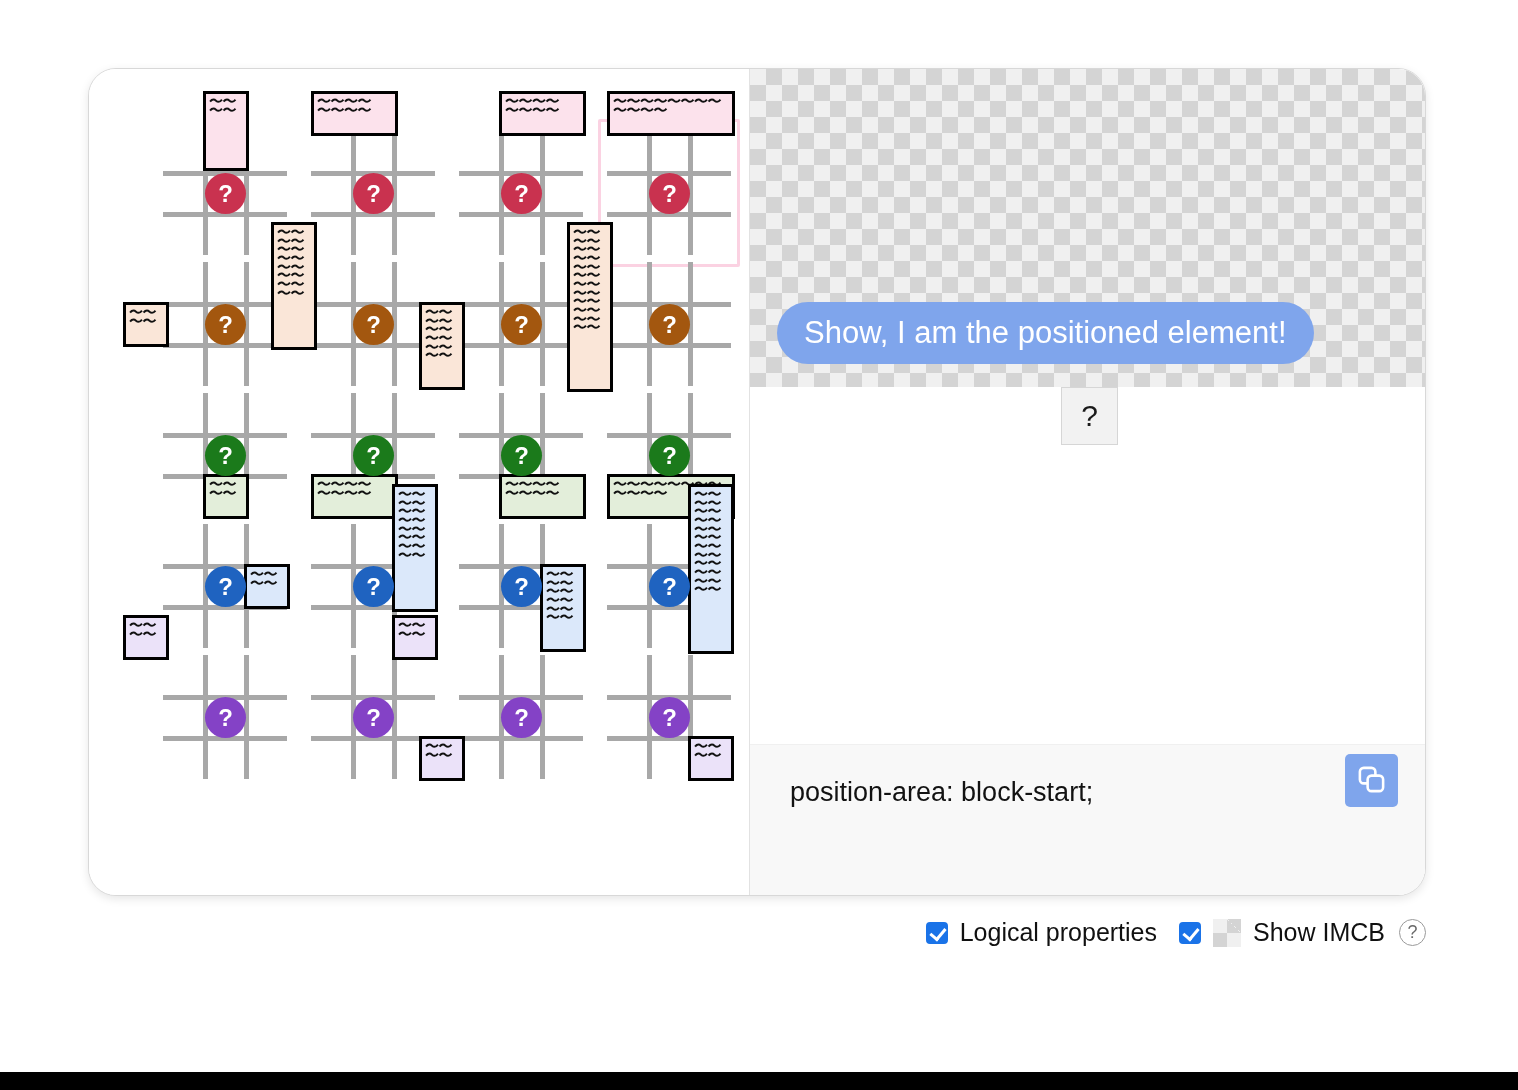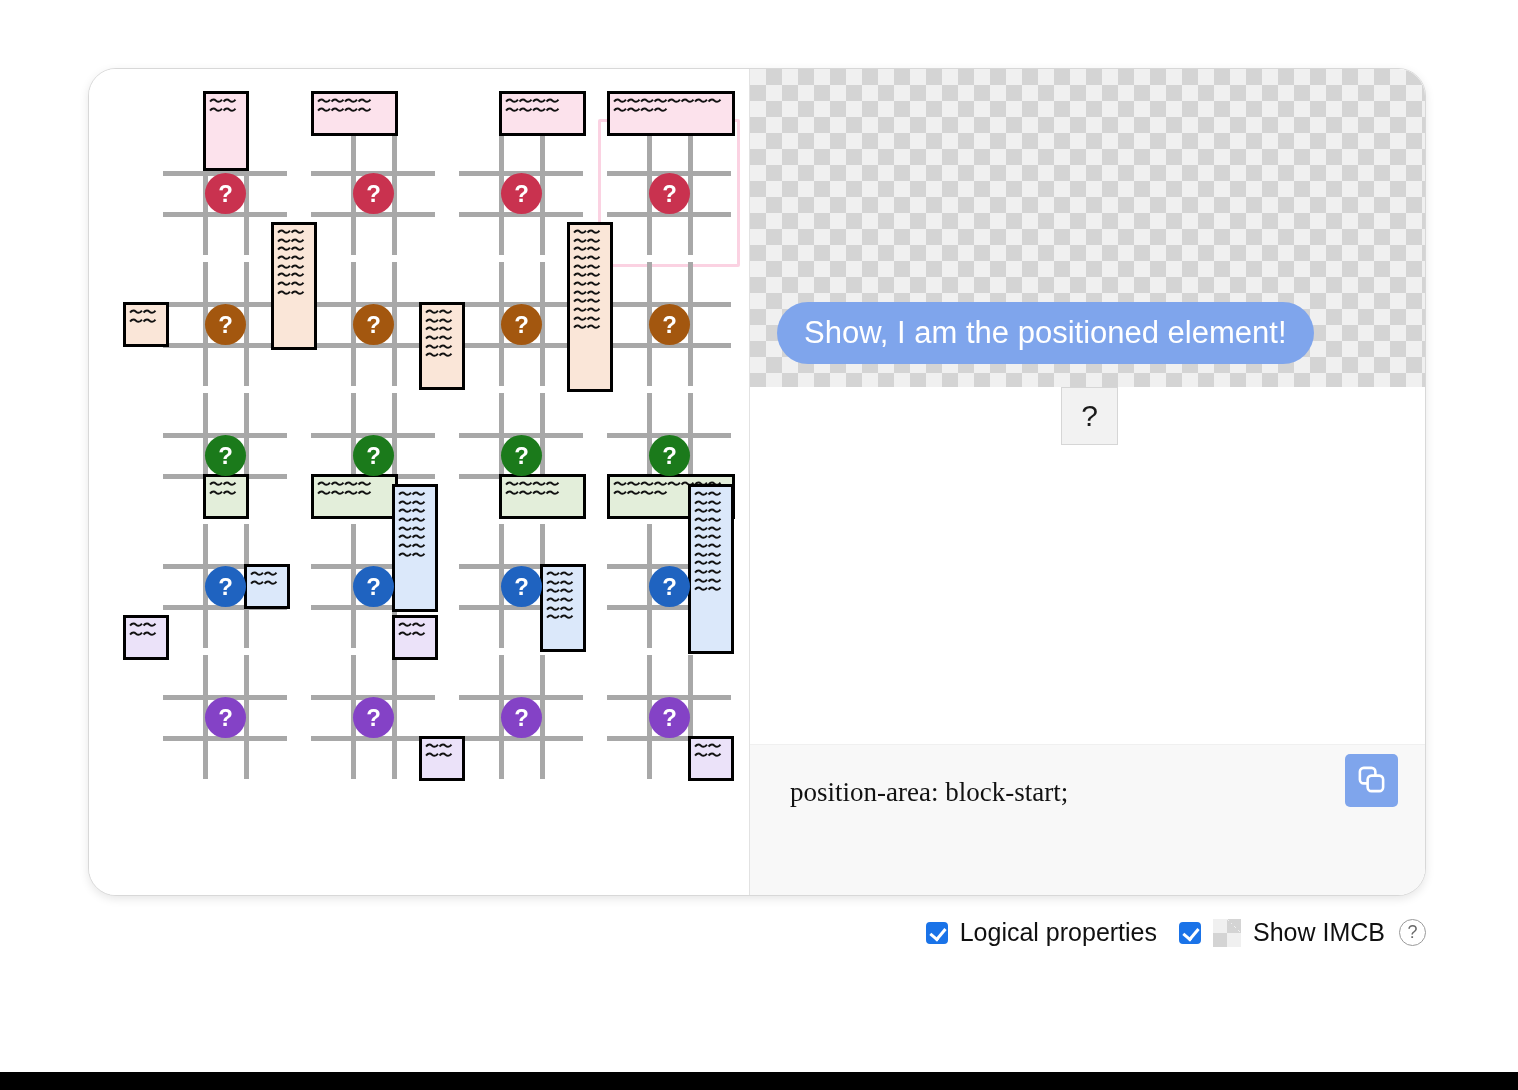--- a/index.html
+++ b/index.html
@@ -164,21 +164,21 @@
   #code-area {
     position: absolute;
     left: 0; right: 0; bottom: 0;
     height: 151px;
     background: #f8f8f8;
     border-top: 1px solid #f0f0f0;
   }
   #code-text {
     position: absolute;
     left: 40px; top: 32px;
-    font-family: Liberation Serif, serif;
+    font-family: Liberation Sans, sans-serif;
     font-size: 27px;
     color: #121212;
     white-space: pre;
   }
   #copy-button {
     position: absolute;
     right: 27px; top: 9px;
     width: 53px; height: 53px;
     background: #7fa5ec;
     border: none;

